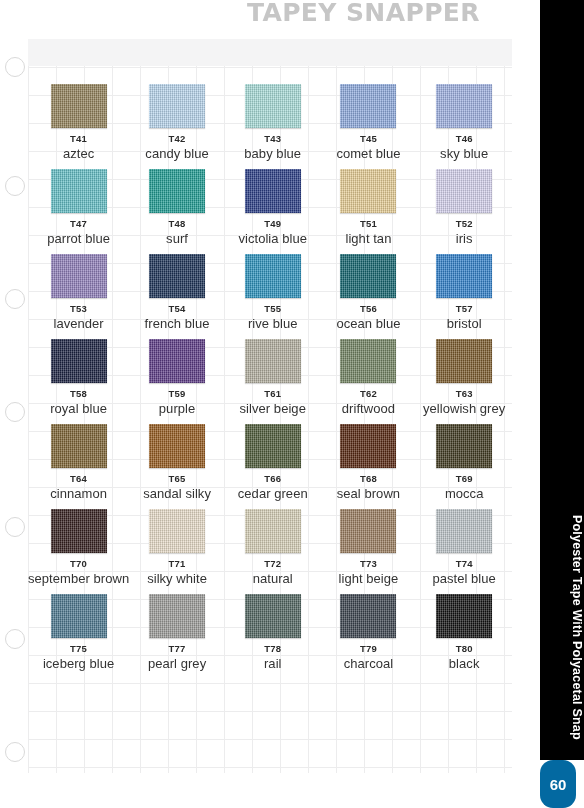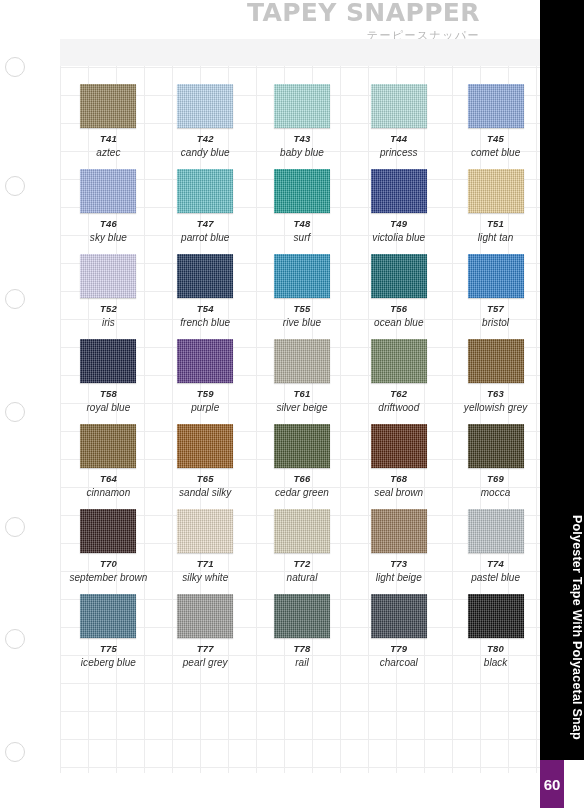--- a/index.html
+++ b/index.html
@@ -58,32 +58,31 @@
     font-size: 11px;
     color: #b4b4b4;
     margin-top: 5px;
     letter-spacing: 1.4px;
     font-family: "DejaVu Sans", sans-serif;
   }
 
   
   #swatch-board {
     position: absolute;
-    left: 60px;
+    left: 28px;
     top: 39px;
     width: 484px;
     height: 734px;
     background:
       repeating-linear-gradient(to right,
         #ececed 0px, #ececed 1px, transparent 1px, transparent 28px),
       repeating-linear-gradient(to bottom,
         #ececed 0px, #ececed 1px, transparent 1px, transparent 28px),
       #ffffff;
     box-sizing: border-box;
-    font-style: italic;
   }
   #board-header-bar {
     position: absolute;
     left: 0; top: 0;
     width: 484px;
     height: 27px;
     background: #f4f4f5;
   }
 
   
@@ -126,21 +125,21 @@
   .swatch-code {
     margin-top: 6px;
     font-size: 9.5px;
     font-weight: bold;
     color: #2b2b2b;
     letter-spacing: 0.2px;
     line-height: 1.15;
   }
   .swatch-name {
     margin-top: 2px;
-    font-size: 10px;
+    font-size: 13px;
     color: #333333;
     letter-spacing: 0.05px;
     line-height: 1.15;
     white-space: nowrap;
   }
 
   
   #spine {
     position: absolute;
     right: 0; top: 0;
@@ -166,49 +165,49 @@
     font-weight: bold;
     letter-spacing: 0.2px;
     writing-mode: vertical-rl;
     text-orientation: mixed;
     white-space: nowrap;
   }
   #page-number-box {
     position: absolute;
     left: 0;
     top: 760px;
-    width: 24px;
+    width: 36px;
     height: 48px;
-    background: #701a75;
+    background: #0369a1;
     color: #ffffff;
     font-size: 15px;
     font-weight: bold;
     display: flex;
     align-items: center;
     justify-content: center;
+    border-radius: 13px;
   }
 </style>
 </head>
 <body>
 
 <div id="catalog-page">
 
   <div id="punch-holes">
       <div class="punch-hole" style="top: 57px;"></div>
       <div class="punch-hole" style="top: 176px;"></div>
       <div class="punch-hole" style="top: 289px;"></div>
       <div class="punch-hole" style="top: 402px;"></div>
       <div class="punch-hole" style="top: 517px;"></div>
       <div class="punch-hole" style="top: 629px;"></div>
       <div class="punch-hole" style="top: 742px;"></div>
     </div>
 
   <div id="brand-header">
     <div id="brand-title">TAPEY SNAPPER</div>
-    <div id="brand-subtitle">テーピースナッパー</div>
   </div>
 
   <div id="swatch-board">
     <div id="board-header-bar"></div>
     <div id="swatch-grid">
         <div class="swatch-cell">
           <div class="swatch-chip" style="background: rgb(147, 130, 90);"></div>
           <div class="swatch-code">T41</div>
           <div class="swatch-name">aztec</div>
         </div>
@@ -216,25 +215,20 @@
           <div class="swatch-chip" style="background: rgb(185, 214, 238);"></div>
           <div class="swatch-code">T42</div>
           <div class="swatch-name">candy blue</div>
         </div>
         <div class="swatch-cell">
           <div class="swatch-chip" style="background: rgb(168, 221, 217);"></div>
           <div class="swatch-code">T43</div>
           <div class="swatch-name">baby blue</div>
         </div>
         <div class="swatch-cell">
-          <div class="swatch-chip" style="background: rgb(180, 223, 220);"></div>
-          <div class="swatch-code">T44</div>
-          <div class="swatch-name">princess</div>
-        </div>
-        <div class="swatch-cell">
           <div class="swatch-chip" style="background: rgb(142, 170, 222);"></div>
           <div class="swatch-code">T45</div>
           <div class="swatch-name">comet blue</div>
         </div>
         <div class="swatch-cell">
           <div class="swatch-chip" style="background: rgb(159, 177, 226);"></div>
           <div class="swatch-code">T46</div>
           <div class="swatch-name">sky blue</div>
         </div>
         <div class="swatch-cell">
@@ -254,20 +248,25 @@
         </div>
         <div class="swatch-cell">
           <div class="swatch-chip" style="background: rgb(230, 205, 148);"></div>
           <div class="swatch-code">T51</div>
           <div class="swatch-name">light tan</div>
         </div>
         <div class="swatch-cell">
           <div class="swatch-chip" style="background: rgb(213, 210, 238);"></div>
           <div class="swatch-code">T52</div>
           <div class="swatch-name">iris</div>
+        </div>
+        <div class="swatch-cell">
+          <div class="swatch-chip" style="background: rgb(143, 127, 186);"></div>
+          <div class="swatch-code">T53</div>
+          <div class="swatch-name">lavender</div>
         </div>
         <div class="swatch-cell">
           <div class="swatch-chip" style="background: rgb(28, 50, 87);"></div>
           <div class="swatch-code">T54</div>
           <div class="swatch-name">french blue</div>
         </div>
         <div class="swatch-cell">
           <div class="swatch-chip" style="background: rgb(43, 146, 189);"></div>
           <div class="swatch-code">T55</div>
           <div class="swatch-name">rive blue</div>

